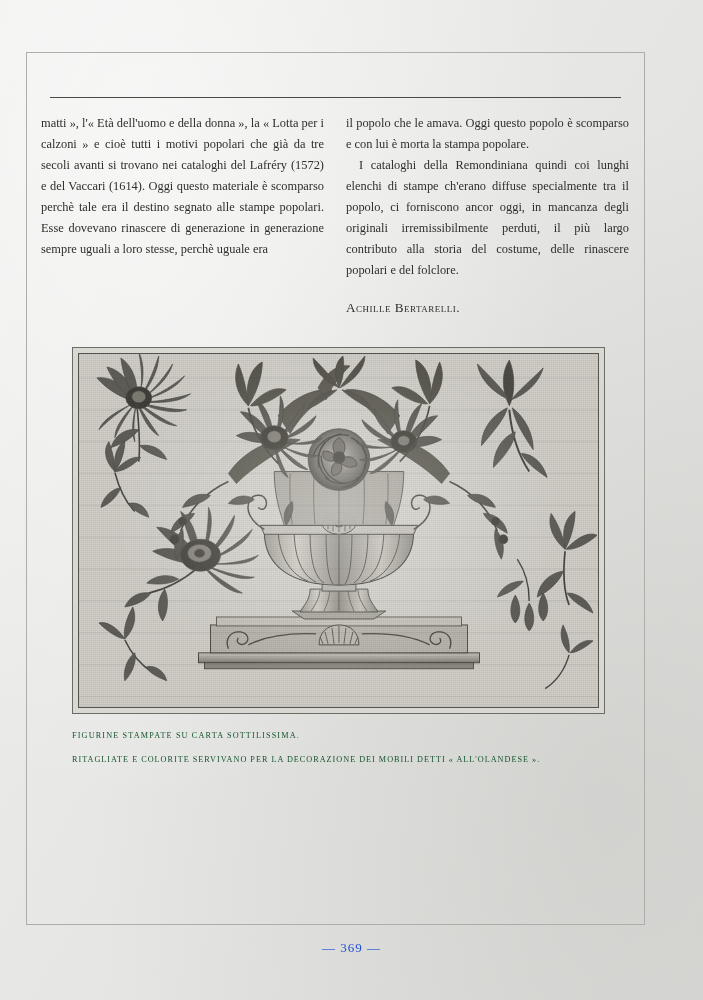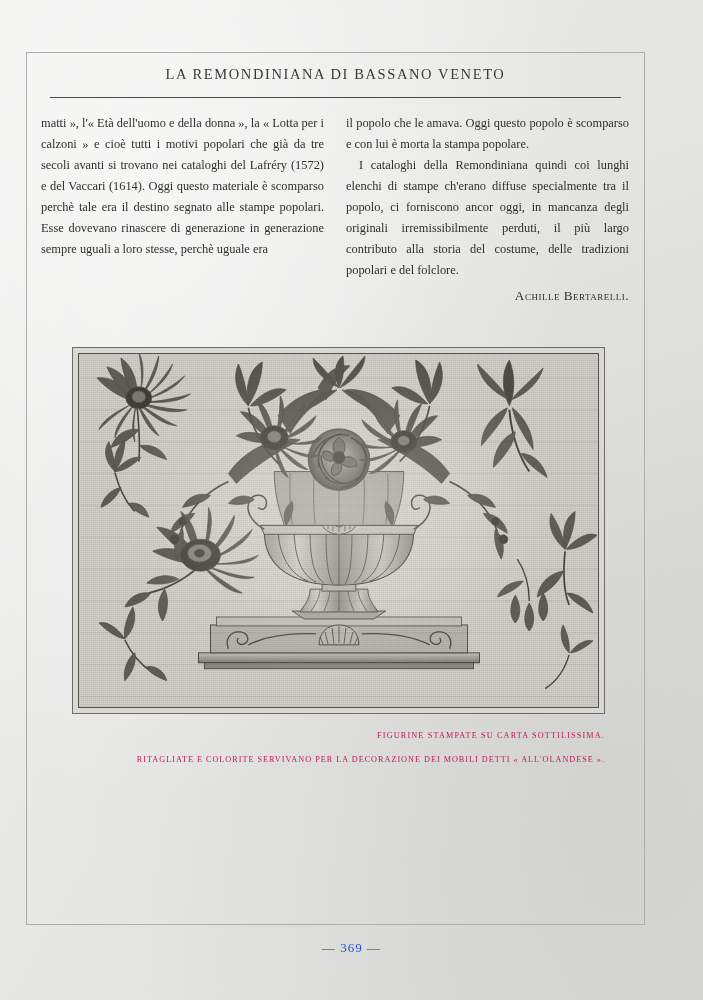--- a/index.html
+++ b/index.html
@@ -65,22 +65,21 @@
   .col {
     width: 283px;
     font-size: 12.4px;
     line-height: 21px;
     text-align: justify;
     color: #2e2e2b;
   }
   .col p { margin: 0; }
   .col p.indent { text-indent: 13px; }
   .signature {
-    margin-top: 4px;
-    text-align: right;
+    margin-top: 16px;
     font-variant: small-caps;
     font-size: 13.2px;
     letter-spacing: 0.5px;
   }
   #plate {
     position: absolute;
     left: 72px;
     top: 347px;
     width: 533px;
     height: 367px;
@@ -109,22 +108,22 @@
       radial-gradient(ellipse at 50% 45%, rgba(255,255,255,0.28), rgba(255,255,255,0) 62%),
       repeating-linear-gradient(0deg, rgba(90,90,84,0.09) 0 1px, rgba(255,255,255,0) 1px 2px),
       repeating-linear-gradient(90deg, rgba(90,90,84,0.07) 0 1px, rgba(255,255,255,0) 1px 2px);
     pointer-events: none;
   }
   #caption {
     position: absolute;
     left: 72px;
     top: 731px;
     width: 533px;
-    text-align: right;
-    color: #be185d;
+    text-align: left;
+    color: #14532d;
   }
   .cap-line-1 {
     font-size: 8.2px;
     letter-spacing: 1.15px;
   }
   .cap-line-2 {
     font-size: 8.2px;
     letter-spacing: 1.0px;
     margin-top: 15px;
   }
@@ -141,30 +140,29 @@
 </style>
 </head>
 <body>
 
 <div id="page">
 
   <div id="paper-texture"></div>
 
   <div id="page-frame"></div>
 
-  <div id="running-head">LA  REMONDINIANA  DI  BASSANO  VENETO</div>
   <div id="head-rule"></div>
 
   <div id="columns">
     <div class="col">
       <p>matti », l'« Età dell'uomo e della donna », la « Lotta per i calzoni » e cioè tutti i motivi popolari che già da tre secoli avanti si trovano nei cataloghi del Lafréry (1572) e del Vaccari (1614). Oggi questo materiale è scomparso perchè tale era il destino segnato alle stampe popolari. Esse dovevano rinascere di generazione in generazione sempre uguali a loro stesse, perchè uguale era</p>
     </div>
     <div class="col">
       <p>il popolo che le amava. Oggi questo popolo è scomparso e con lui è morta la stampa popolare.</p>
-      <p class="indent">I cataloghi della Remondiniana quindi coi lunghi elenchi di stampe ch'erano diffuse specialmente tra il popolo, ci forniscono ancor oggi, in mancanza degli originali irremissibilmente perduti, il più largo contributo alla storia del costume, delle tradizioni popolari e del folclore.</p>
+      <p class="indent">I cataloghi della Remondiniana quindi coi lunghi elenchi di stampe ch'erano diffuse specialmente tra il popolo, ci forniscono ancor oggi, in mancanza degli originali irremissibilmente perduti, il più largo contributo alla storia del costume, delle rinascere popolari e del folclore.</p>
       <div class="signature">Achille Bertarelli.</div>
     </div>
   </div>
 
   <div id="plate">
     <div id="plate-inner">
       <svg id="plate-art" viewBox="0 0 521 355" preserveAspectRatio="none">
         <defs>
           <linearGradient id="stonegrad" x1="0" y1="0" x2="1" y2="0">
             <stop offset="0%" stop-color="#9a978e"></stop>

